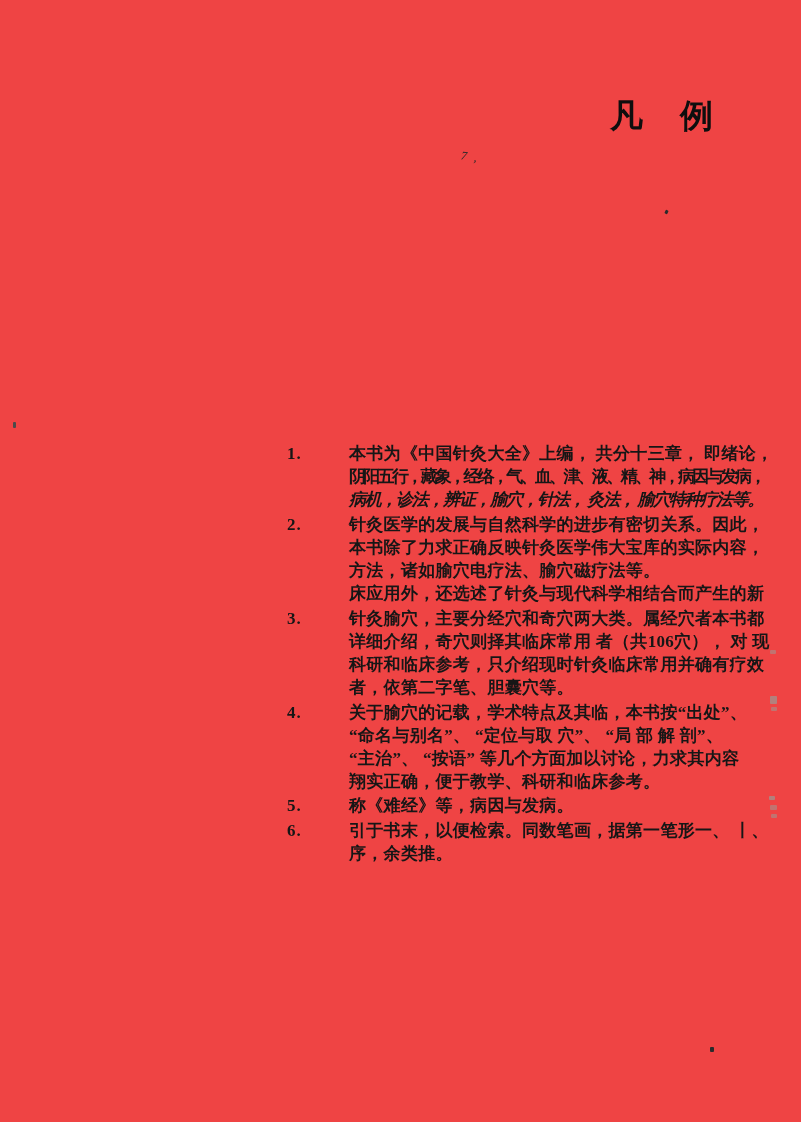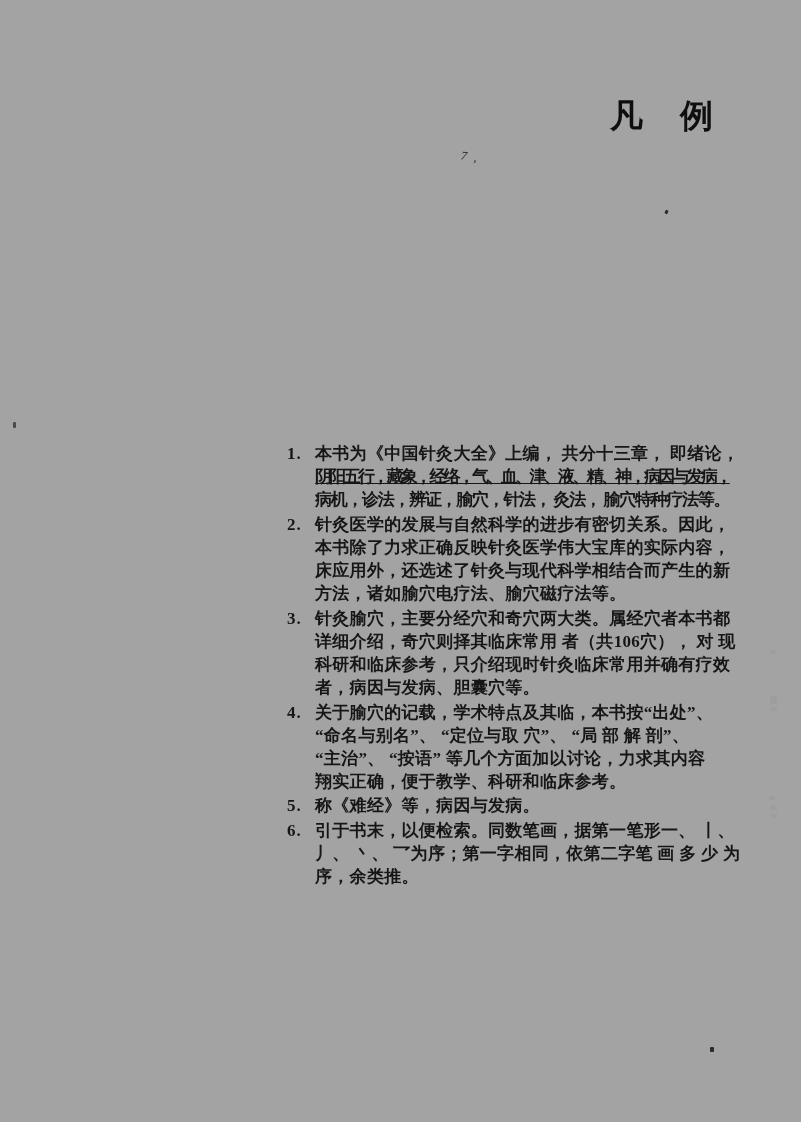--- a/index.html
+++ b/index.html
@@ -4,21 +4,21 @@
 <style>
   html, body {
     margin: 0;
     padding: 0;
     background: #ffffff;
   }
   .page {
     position: relative;
     width: 801px;
     height: 1122px;
-    background: #a3a3a3;
+    background: #ef4444;
     overflow: hidden;
     font-family: "Liberation Serif", "DejaVu Serif", serif;
     color: #161616;
   }
   .page-title {
     position: absolute;
     left: 610px;
     top: 94px;
     font-size: 33px;
     font-weight: bold;
@@ -39,23 +39,23 @@
   .item {
     display: flex;
     margin-bottom: 1.5px;
   }
   .num {
     flex: none;
     width: 28px;
     letter-spacing: 1px;
   }
   .lines { flex: 1; min-width: 0; }
-  .line { white-space: nowrap; }
-  .t2 { letter-spacing: -2.7px; text-decoration: underline; }
-  .t1 { letter-spacing: -1.3px; }
+  .line { white-space: nowrap; margin-left: 34px; }
+  .t2 { letter-spacing: -2.7px; }
+  .t1 { letter-spacing: -1.3px; font-style: italic; }
   
   .hand-mark {
     position: absolute;
     left: 461px;
     top: 150px;
     font-size: 12px;
     color: #2a2a2a;
     letter-spacing: 7px;
     transform: rotate(8deg);
     font-style: italic;
@@ -101,32 +101,32 @@
         <div class="line t2">阴阳五行，藏象，经络，气、血、津、液、精、神，病因与发病，</div>
         <div class="line t1">病机，诊法，辨证，腧穴，针法， 灸法， 腧穴特种疗法等。</div>
       </div>
     </div>
 
     <div class="item">
       <div class="num">2.</div>
       <div class="lines">
         <div class="line">针灸医学的发展与自然科学的进步有密切关系。因此，</div>
         <div class="line">本书除了力求正确反映针灸医学伟大宝库的实际内容，</div>
+        <div class="line">方法，诸如腧穴电疗法、腧穴磁疗法等。</div>
         <div class="line">床应用外，还选述了针灸与现代科学相结合而产生的新</div>
-        <div class="line">方法，诸如腧穴电疗法、腧穴磁疗法等。</div>
       </div>
     </div>
 
     <div class="item">
       <div class="num">3.</div>
       <div class="lines">
         <div class="line">针灸腧穴，主要分经穴和奇穴两大类。属经穴者本书都</div>
         <div class="line">详细介绍，奇穴则择其临床常用 者（共106穴）， 对 现</div>
         <div class="line">科研和临床参考，只介绍现时针灸临床常用并确有疗效</div>
-        <div class="line">者，病因与发病、胆囊穴等。</div>
+        <div class="line">者，依第二字笔、胆囊穴等。</div>
       </div>
     </div>
 
     <div class="item">
       <div class="num">4.</div>
       <div class="lines">
         <div class="line">关于腧穴的记载，学术特点及其临，本书按“出处”、</div>
         <div class="line">“命名与别名”、 “定位与取 穴”、 “局 部 解 剖”、</div>
         <div class="line">“主治”、 “按语” 等几个方面加以讨论，力求其内容</div>
         <div class="line">翔实正确，便于教学、科研和临床参考。</div>
@@ -137,21 +137,20 @@
       <div class="num">5.</div>
       <div class="lines">
         <div class="line">称《难经》等，病因与发病。</div>
       </div>
     </div>
 
     <div class="item">
       <div class="num">6.</div>
       <div class="lines">
         <div class="line">引于书末，以便检索。同数笔画，据第一笔形一、 丨、</div>
-        <div class="line">丿、 丶、 乛为序；第一字相同，依第二字笔 画 多 少 为</div>
         <div class="line">序，余类推。</div>
       </div>
     </div>
 
   </div>
 
   <div class="speck dot-title"></div>
   <div class="speck dot-left"></div>
   <div class="speck dot-bottom"></div>
 

